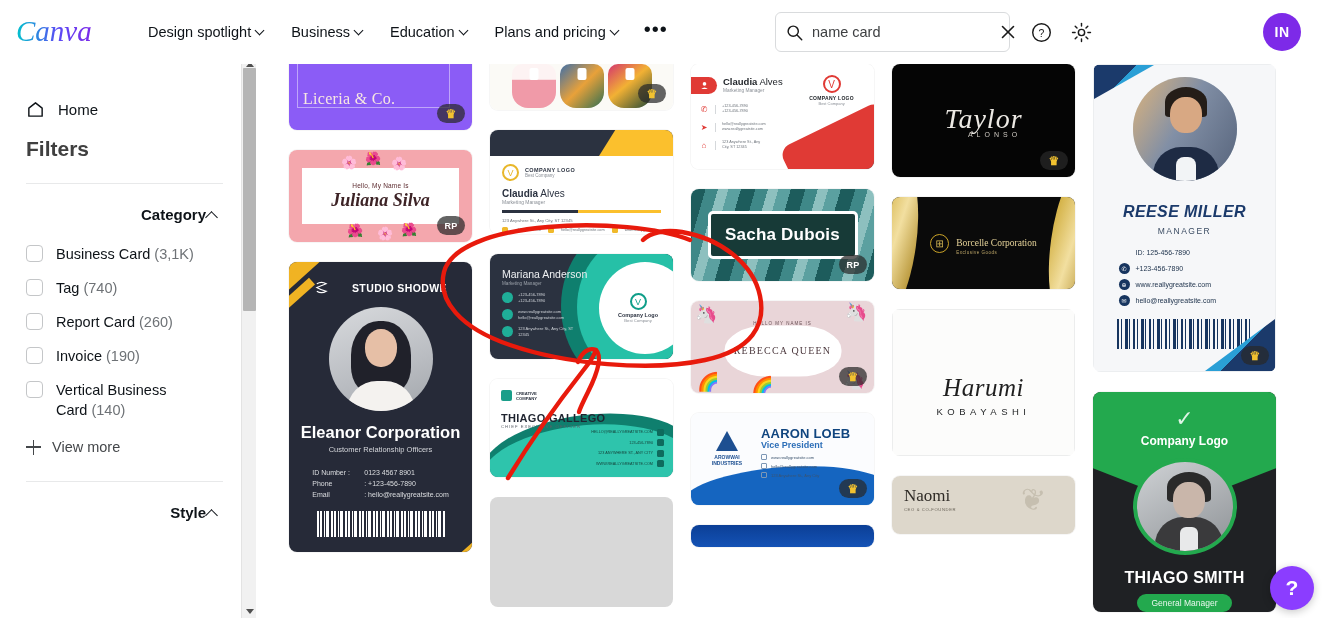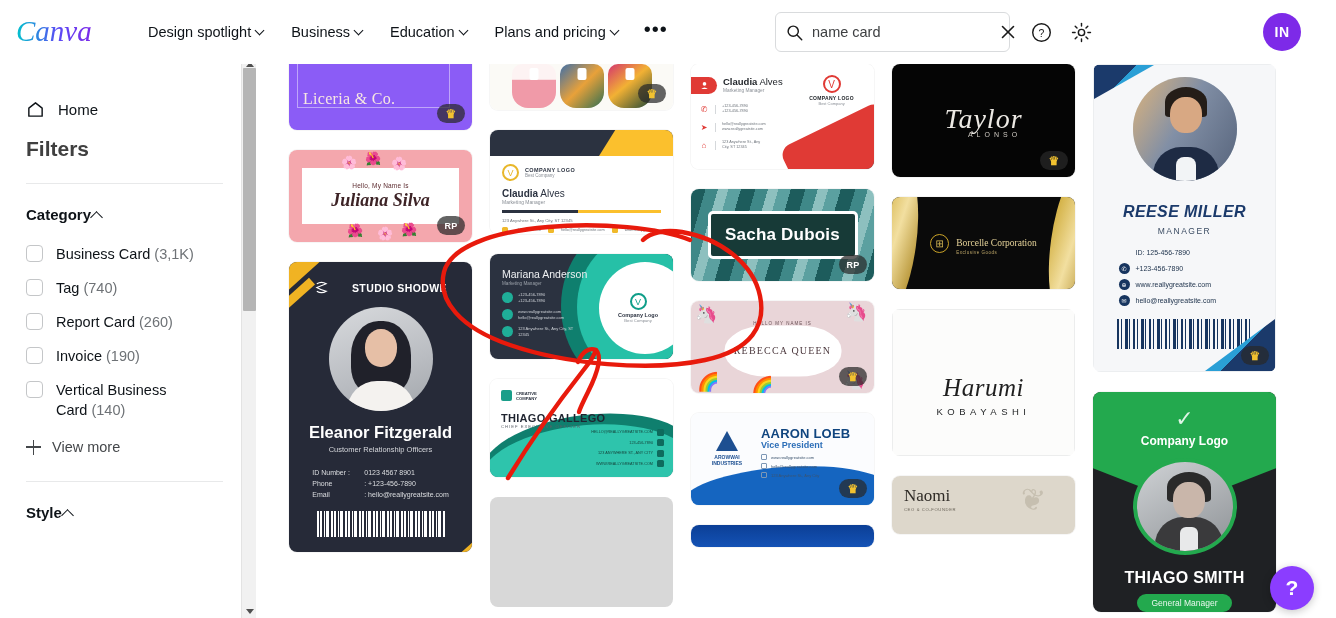--- a/index.html
+++ b/index.html
@@ -89,21 +89,21 @@
   .side-home {
     display: flex; align-items: center; gap: 13px;
     margin: 36px 0 0 26px; cursor: pointer;
     font-size: 15px; color: #0e1318;
   }
   .side-title {
     margin: 18px 0 4px 26px; font-size: 21px; font-weight: bold; color: #404040;
   }
   .side-divider { margin: 22px 18px 0 26px; height: 1px; background: #e8e9ea; }
   .grp-head {
-    display: flex; align-items: center; justify-content: flex-start;
+    display: flex; align-items: center; justify-content: flex-end;
     margin: 22px 22px 0 26px; cursor: pointer;
   }
   .grp-head .lbl { font-size: 15px; font-weight: bold; color: #0e1318; }
   .chev-up { width: 13px; height: 9px; position: relative; }
   .chev-up::before {
     content: ""; position: absolute; left: 1px; top: 3px;
     width: 8px; height: 8px;
     border-left: 1.7px solid #0e1318; border-top: 1.7px solid #0e1318;
     transform: rotate(45deg);
   }
@@ -727,21 +727,21 @@
               <svg width="15" height="15" viewBox="0 0 16 16">
                 <path d="M3 4 Q8 1 13 4 Q8 6 3 8 Q8 11 13 12 Q8 15 3 12" fill="none" stroke="#fff" stroke-width="1.3"></path>
               </svg>
               <span>STUDIO SHODWE</span>
             </div>
             <div class="photo">
               <div class="hair"></div>
                 <div class="face"></div>
                 <div class="body"></div>
             </div>
-            <div class="nm">Eleanor Fitzgerald</div>
+            <div class="nm">Eleanor Corporation</div>
             <div class="role">Customer Relationship Officers</div>
             <div class="info">
               <div><b>ID Number :</b><span>0123 4567 8901</span></div>
               <div><b>Phone</b><span>: +123-456-7890</span></div>
               <div><b>Email</b><span>: hello@reallygreatsite.com</span></div>
             </div>
             <div class="barcode"></div>
           </div>
         </div>
       </div>

